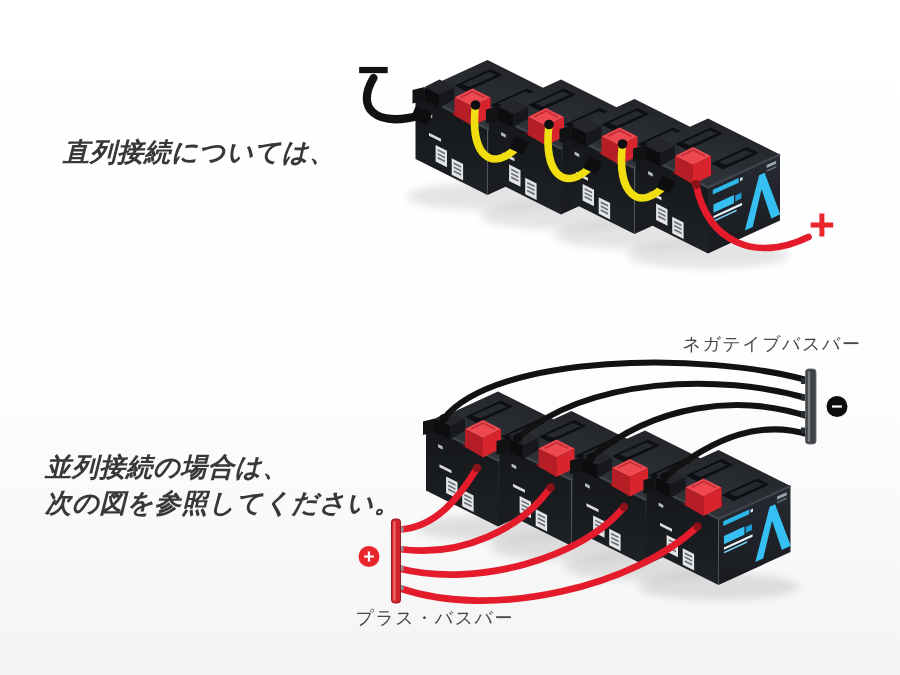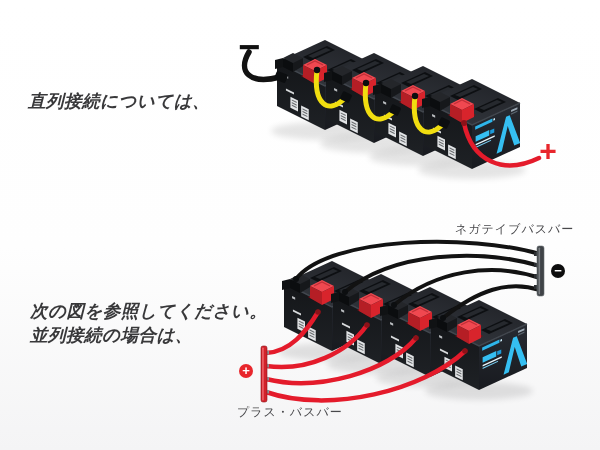--- a/index.html
+++ b/index.html
@@ -177,27 +177,27 @@
         <rect x="265" y="351" width="4" height="3.5" fill="#8e9094"></rect>
         <rect x="265" y="364" width="4" height="3.5" fill="#8e9094"></rect>
         <rect x="265" y="377" width="4" height="3.5" fill="#8e9094"></rect>
         <rect x="265" y="390" width="4" height="3.5" fill="#8e9094"></rect>
         <rect x="261" y="346" width="6" height="56" rx="2" fill="#d2232b" stroke="#8d1118" stroke-width="0.6"></rect>
         <rect x="262.2" y="347.5" width="1.5" height="53" rx="0.7" fill="#f0666c"></rect>
       </g>
     </g>
   </svg>
 
-  <div class="heading" style="left:28px; top:89px;text-align:right;">
+  <div class="heading" style="left:42px; top:89px;text-align:right;">
     <div>直列接続については、</div>
   </div>
 
   <div class="heading" style="left:30px; top:299px;">
+    <div>並列接続の場合は、</div>
     <div>次の図を参照してください。</div>
-    <div>並列接続の場合は、</div>
   </div>
 
   <div class="sym sym-minus-series">−</div>
   <div class="sym sym-plus-series">+</div>
 
   <div class="busbar-label" style="left:455px; top:221px;">ネガテイブバスバー</div>
   <div class="sym sym-circle sym-circle-minus">−</div>
 
   <div class="sym sym-circle sym-circle-plus">+</div>
   <div class="busbar-label" style="left:237px; top:404px;text-align:right;">プラス・バスバー</div>

